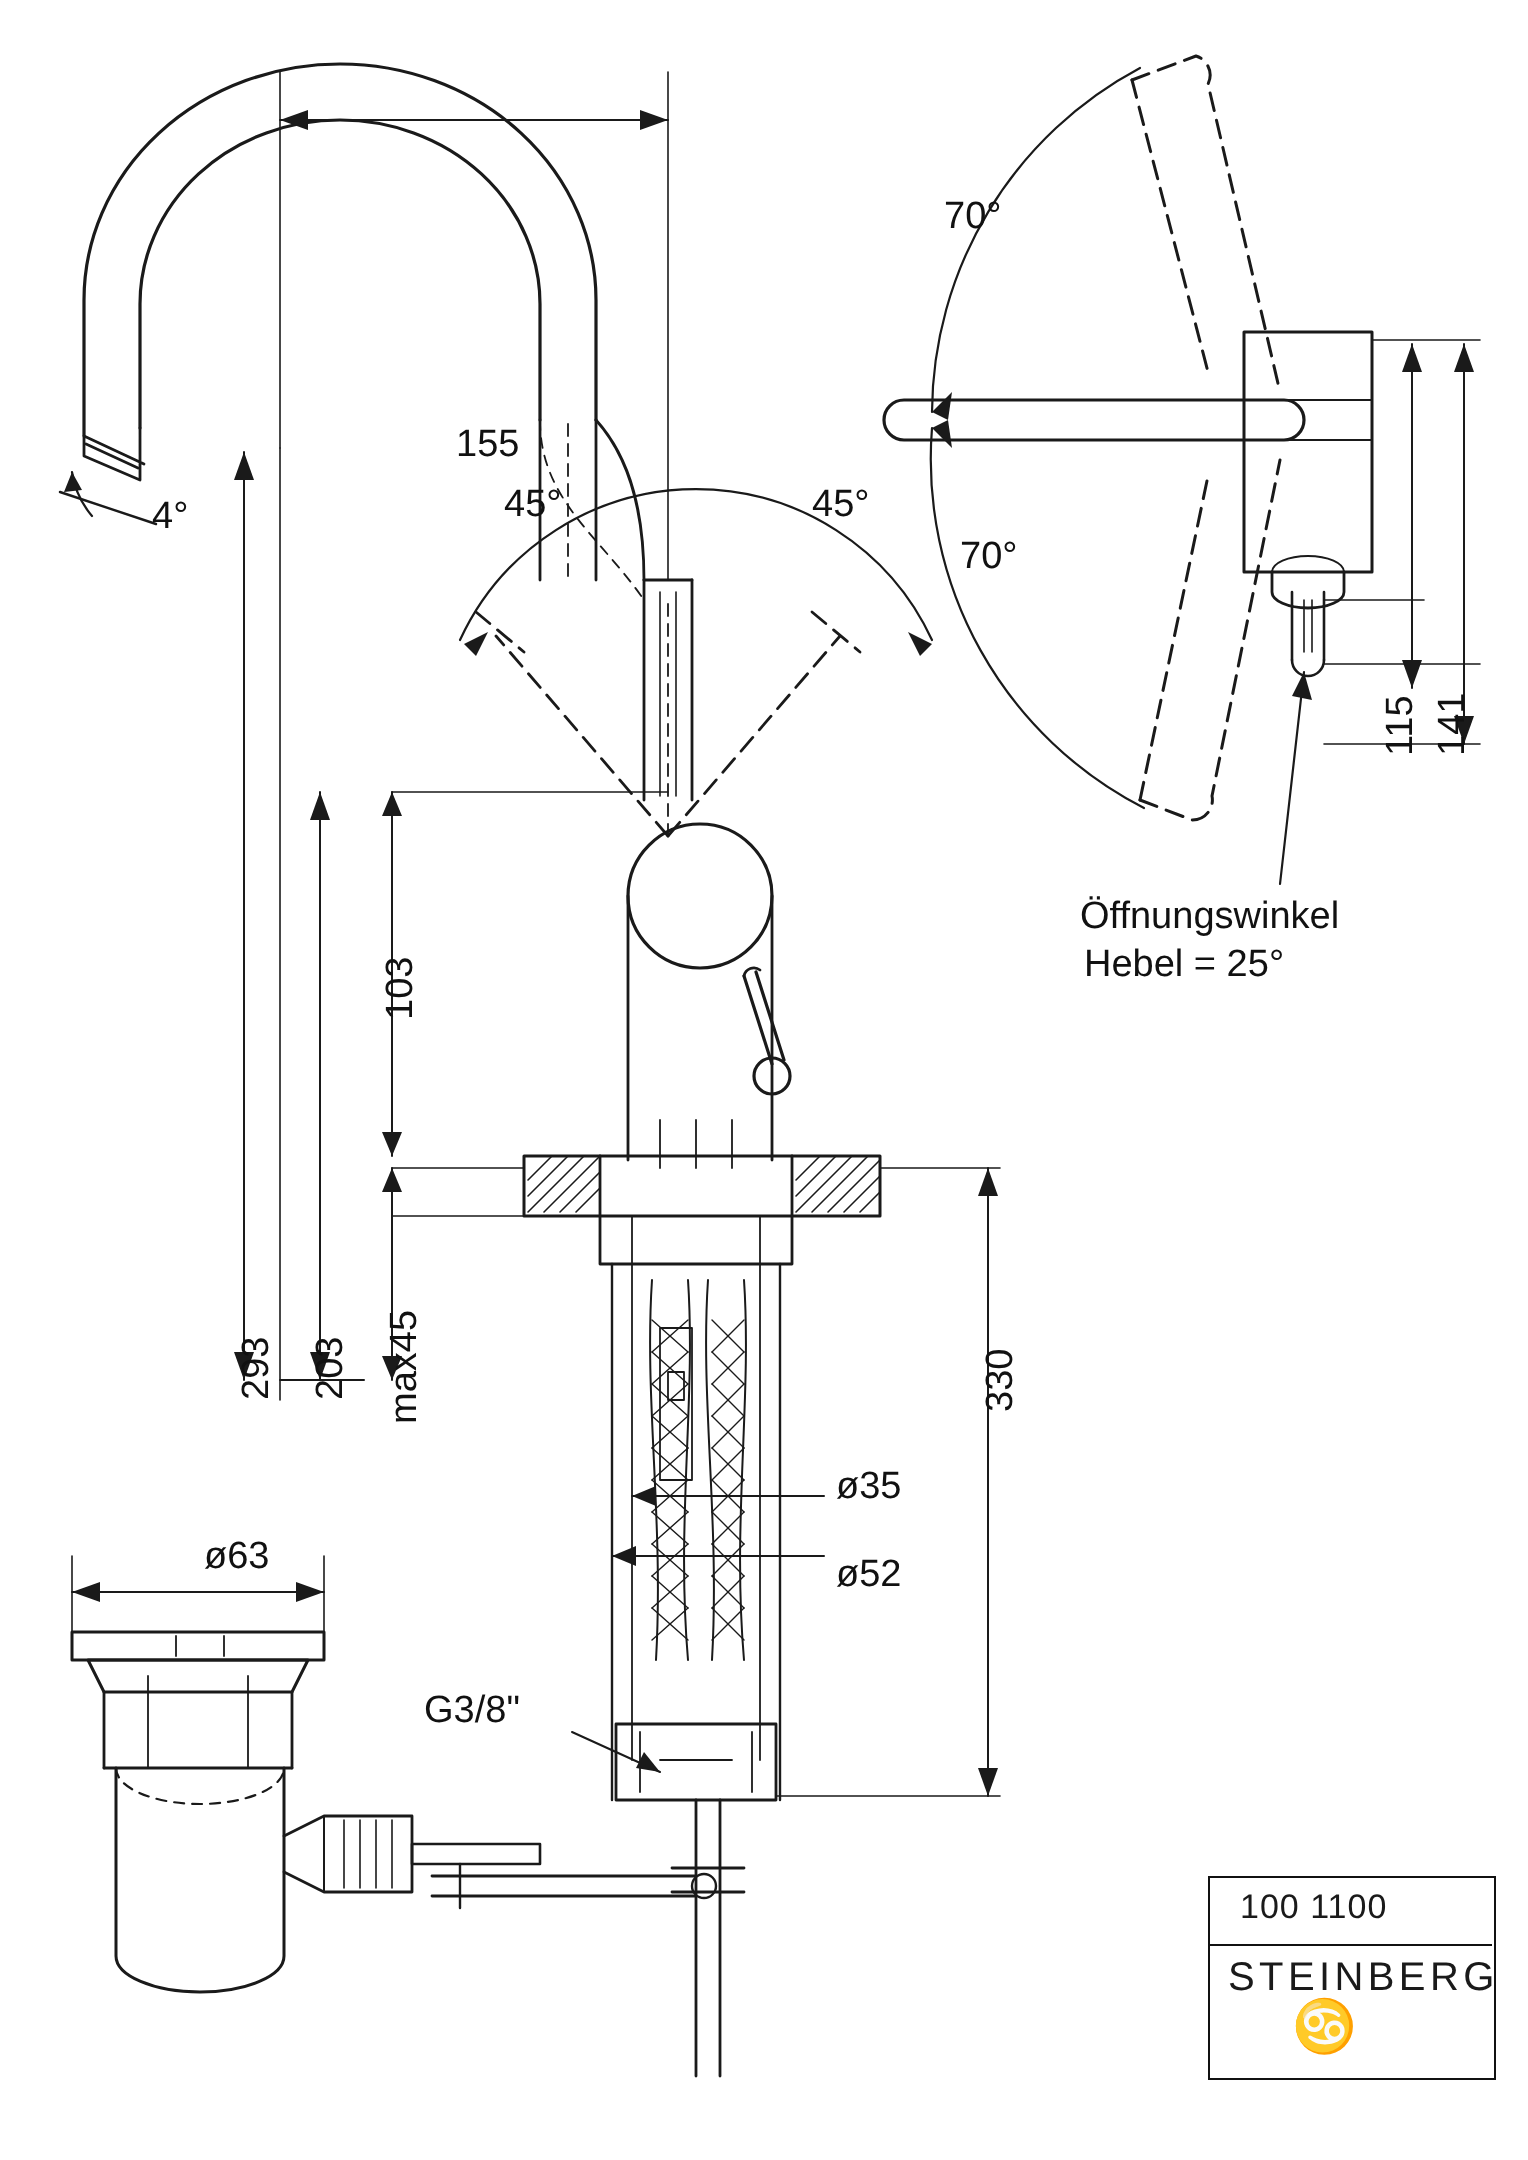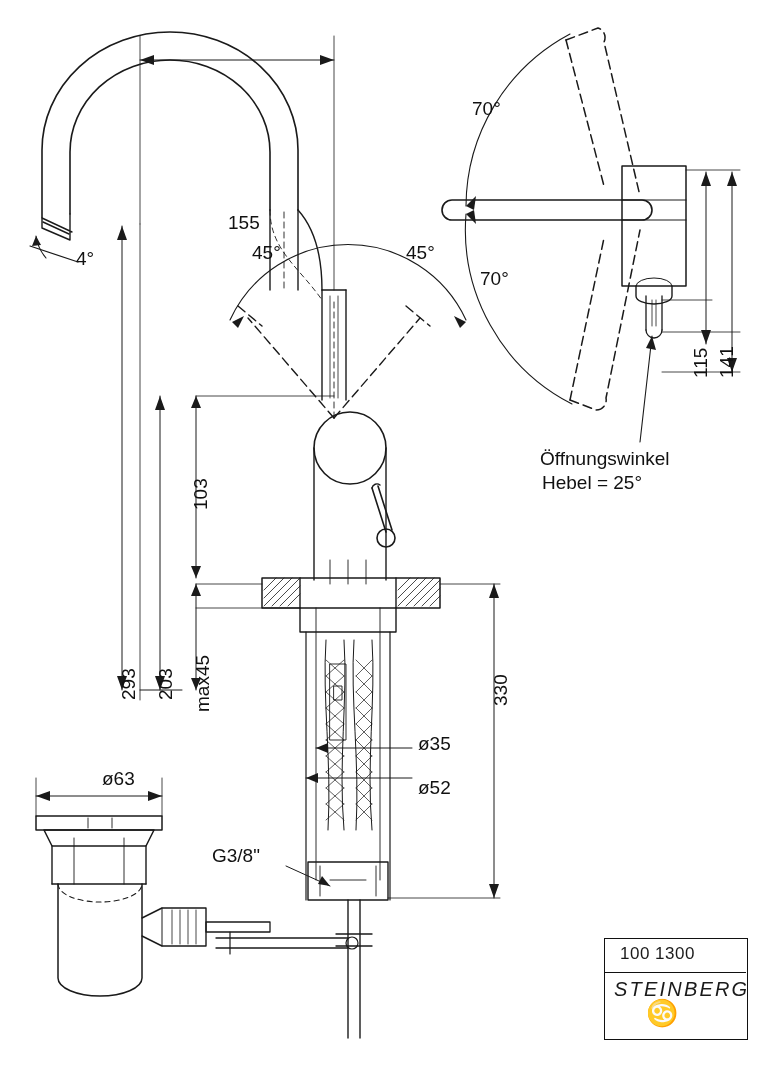--- a/index.html
+++ b/index.html
@@ -6,21 +6,21 @@
   body{width:764px;height:1080px;position:relative;overflow:hidden;
        font-family:"Liberation Sans", sans-serif;color:#1a1a1a;}
   .stage{position:absolute;left:0;top:0;width:764px;height:1080px;}
   svg{position:absolute;left:0;top:0;width:764px;height:1080px;}
   .lbl{position:absolute;font-size:19px;color:#111;white-space:nowrap;}
   .lbl.rot{transform-origin:0 0;transform:rotate(-90deg);}
   .brandbox{position:absolute;left:604px;top:938px;width:142px;height:100px;
             border:1.3px solid #111;background:#fff;}
   .brand-code{position:absolute;left:620px;top:944px;font-size:17px;letter-spacing:.5px;}
   .brand-rule{position:absolute;left:604px;top:972px;width:142px;height:1.3px;background:#111;}
-  .brand-name{position:absolute;left:614px;top:978px;font-size:20px;letter-spacing:2.2px;font-style:italic;}
+  .brand-name{position:absolute;left:614px;top:978px;font-size:20px;letter-spacing:2.2px;}
   .brand-logo{position:absolute;left:646px;top:1000px;font-size:26px;line-height:26px;}
 </style>
 </head>
 <body>
 
 <div class="stage">
 
   <svg viewBox="0 0 764 1080">
     <g fill="none" stroke="#1a1a1a" stroke-width="1.4" stroke-linecap="round" stroke-linejoin="round">
 
@@ -245,18 +245,18 @@
   <div class="lbl" style="left:472px;top:98px;"><span>70</span><span>°</span></div>
   <div class="lbl" style="left:480px;top:268px;"><span>70</span><span>°</span></div>
 
   <div class="lbl rot" style="left:690px;top:378px;">115</div>
   <div class="lbl rot" style="left:716px;top:378px;">141</div>
 
   <div class="lbl" style="left:540px;top:448px;text-align:center;">Öffnungswinkel</div>
   <div class="lbl" style="left:542px;top:472px;"><span>Hebel = 25</span><span>°</span></div>
 
   <div class="brandbox"></div>
-  <div class="brand-code">100 1300</div>
+  <div class="brand-code">100 1100</div>
   <div class="brand-rule"></div>
   <div class="brand-name">STEINBERG</div>
   <div class="brand-logo">♋</div>
 
 </div>
 
 </body></html>

